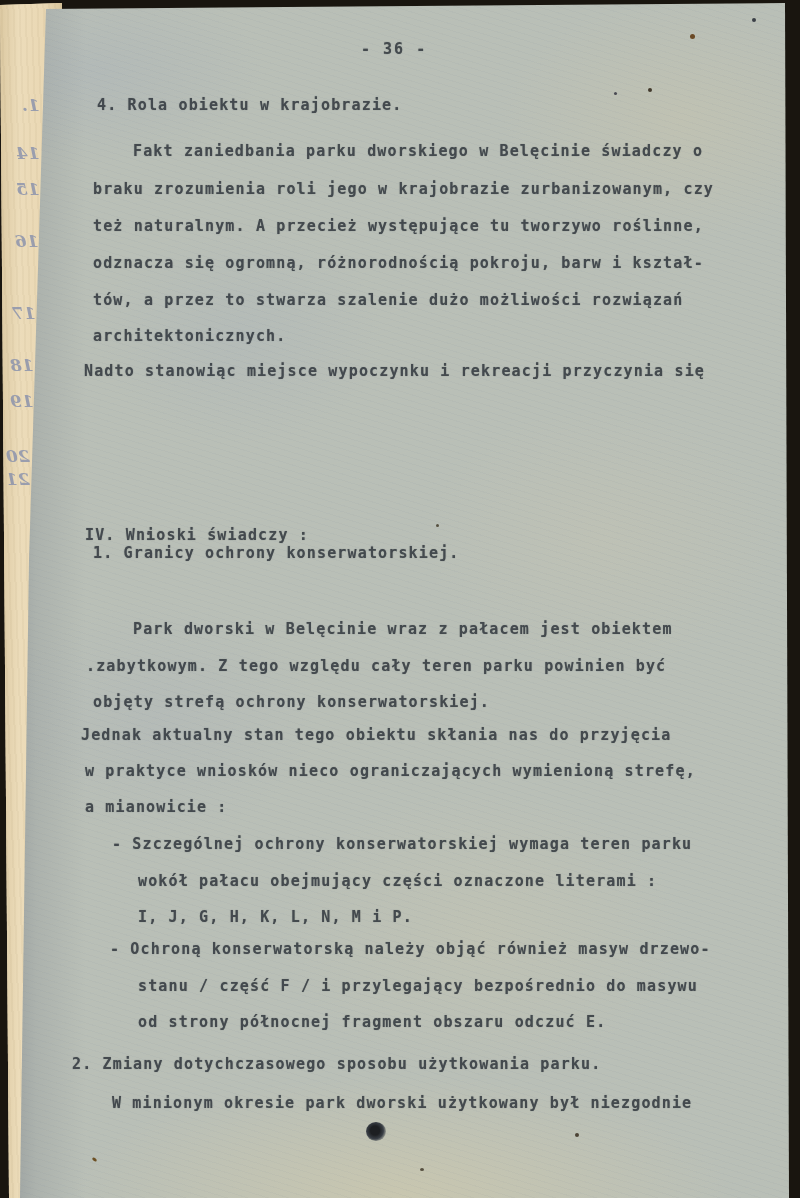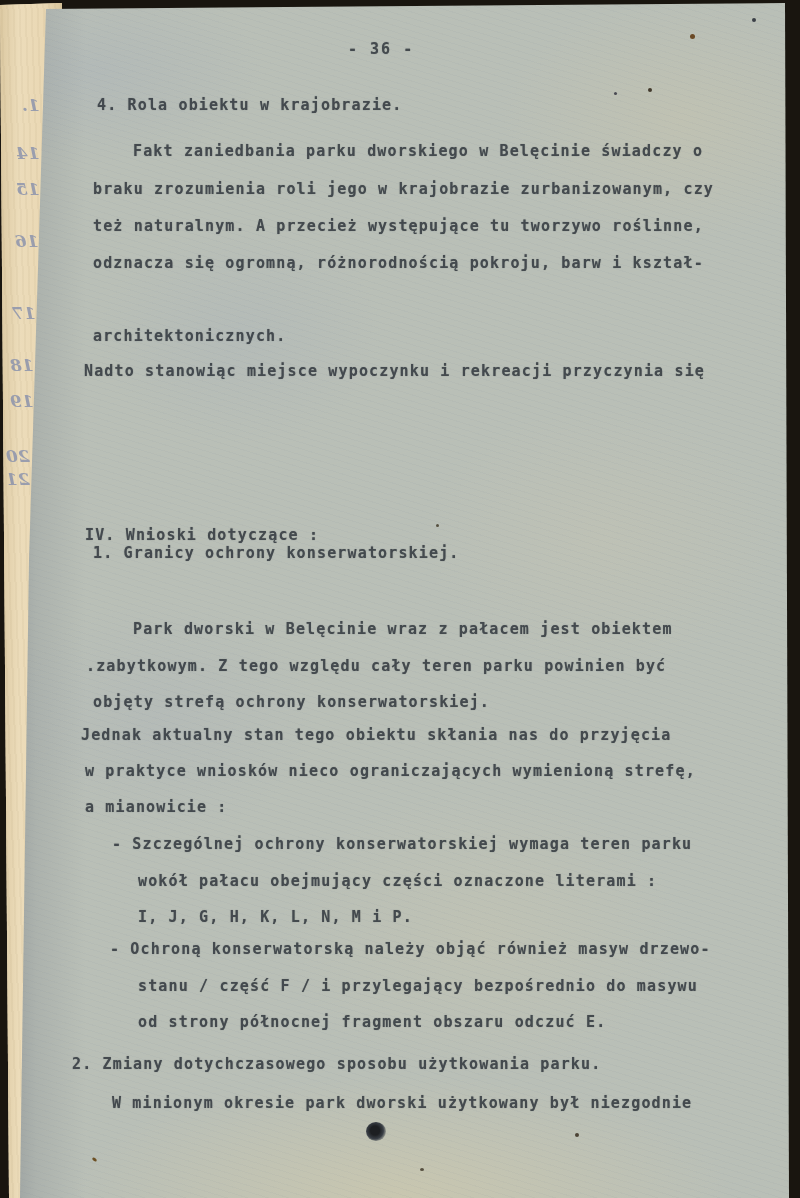--- a/index.html
+++ b/index.html
@@ -45,21 +45,21 @@
       radial-gradient(ellipse 460px 170px at 50% 100%, rgba(216,206,168,.5), transparent 72%);
   }
   
   .tl{
     position:absolute;white-space:pre;
     font-size:15px;font-weight:700;letter-spacing:1.15px;
     color:#343a40;opacity:.88;
     text-shadow:0 0 1px rgba(50,56,62,.55);
     filter:blur(.25px);
   }
-  .pageno{letter-spacing:2px;}
+  .pageno{letter-spacing:2px;margin-left:13px;}
   
   .blot{
     position:absolute;left:366px;top:1122px;width:20px;height:19px;border-radius:50%;
     background:radial-gradient(circle at 45% 45%, #1d1f22 0 30%, #393e45 55%, rgba(70,76,84,.4) 72%, transparent 80%);
     filter:blur(.3px);
   }
   .speck{position:absolute;border-radius:50%;}
 </style>
 </head>
 <body>
@@ -80,25 +80,26 @@
 <div class="page">
 
   <div class="tl pageno" style="left:348px;top:40px">- 36 -</div>
 
   <div class="tl" style="left:97px;top:96px">4. Rola obiektu w krajobrazie.</div>
 
   <div class="tl" style="left:133px;top:142px">Fakt zaniedbania parku dworskiego w Belęcinie świadczy o</div>
   <div class="tl" style="left:93px;top:180px">braku zrozumienia roli jego w krajobrazie zurbanizowanym, czy</div>
   <div class="tl" style="left:93px;top:217px">też naturalnym. A przecież występujące tu tworzywo roślinne,</div>
   <div class="tl" style="left:93px;top:254px">odznacza się ogromną, różnorodnością pokroju, barw i kształ-</div>
+  <div class="tl" style="left:93px;top:291px">tów, a przez to stwarza szalenie dużo możliwości rozwiązań</div>
   <div class="tl" style="left:93px;top:327px">architektonicznych.</div>
 
   <div class="tl" style="left:84px;top:362px">Nadto stanowiąc miejsce wypoczynku i rekreacji przyczynia się</div>
 
-  <div class="tl" style="left:85px;top:526px">IV. Wnioski dotyczące :</div>
+  <div class="tl" style="left:85px;top:526px">IV. Wnioski świadczy :</div>
   <div class="tl" style="left:93px;top:544px">1. Granicy ochrony konserwatorskiej.</div>
 
   <div class="tl" style="left:133px;top:620px">Park dworski w Belęcinie wraz z pałacem jest obiektem</div>
   <div class="tl" style="left:86px;top:657px">.zabytkowym. Z tego względu cały teren parku powinien być</div>
   <div class="tl" style="left:93px;top:693px">objęty strefą ochrony konserwatorskiej.</div>
 
   <div class="tl" style="left:81px;top:726px">Jednak aktualny stan tego obiektu skłania nas do przyjęcia</div>
   <div class="tl" style="left:85px;top:762px">w praktyce wniosków nieco ograniczających wymienioną strefę,</div>
   <div class="tl" style="left:85px;top:798px">a mianowicie :</div>
 

